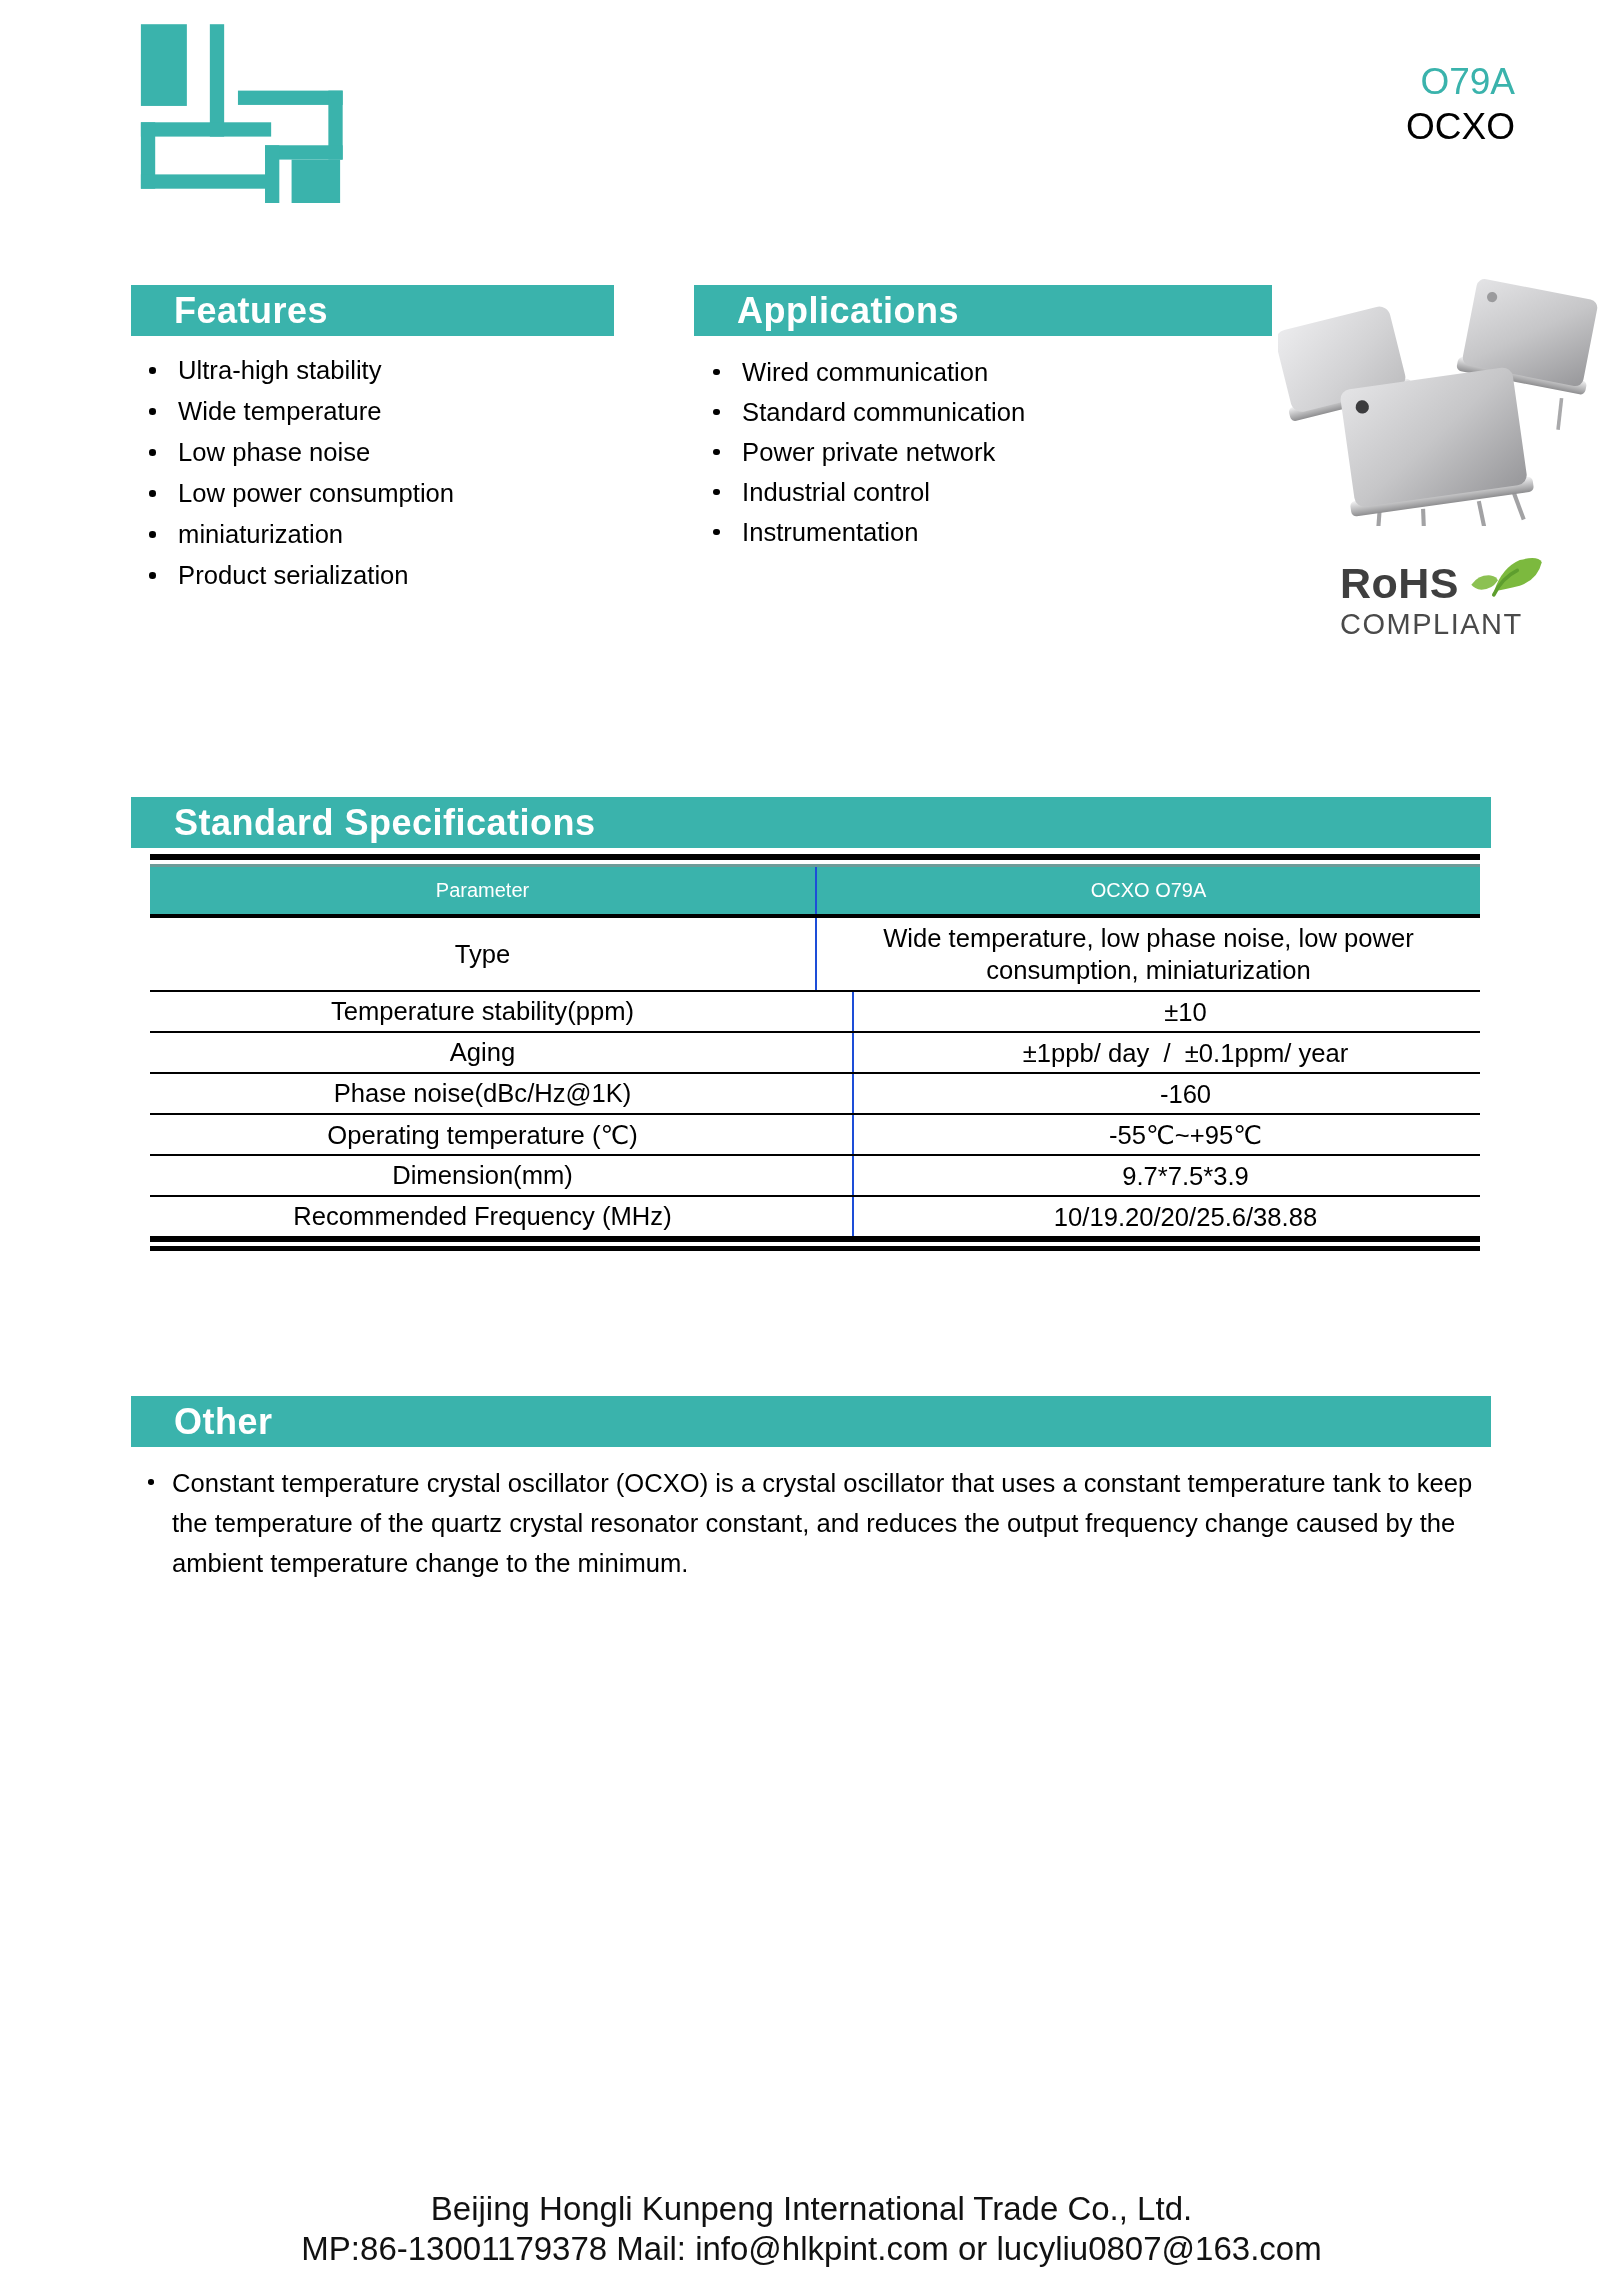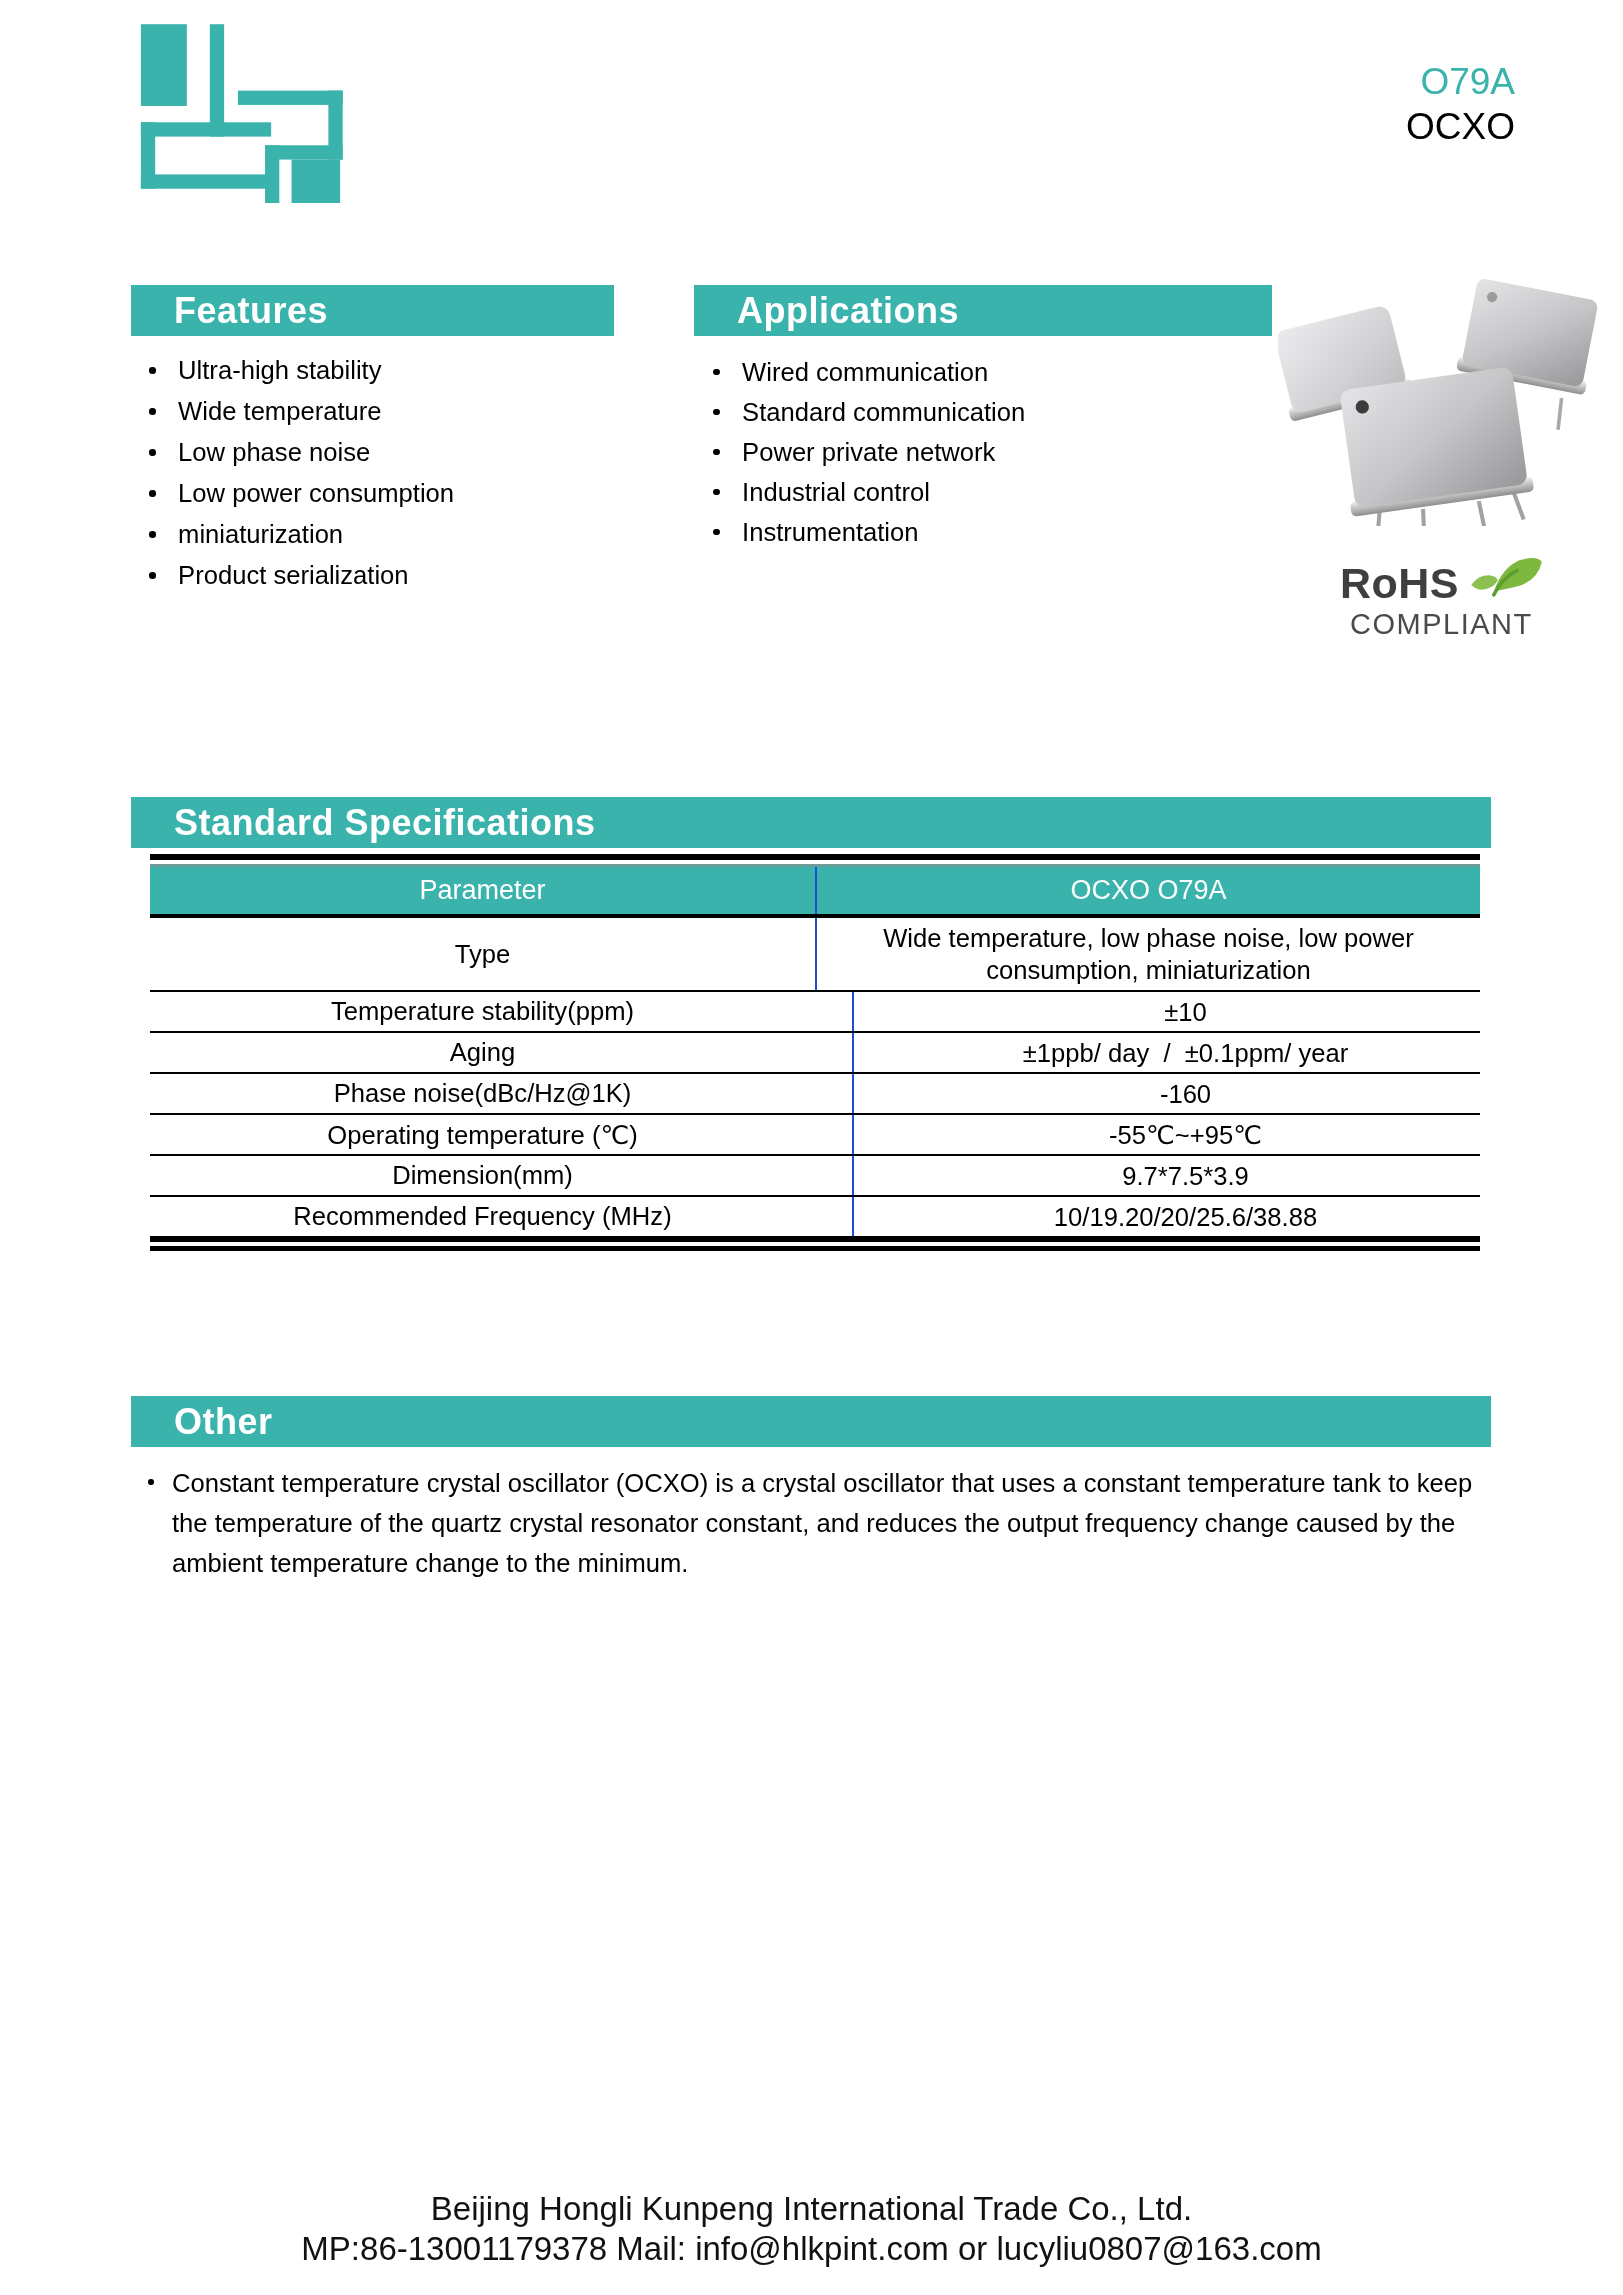--- a/index.html
+++ b/index.html
@@ -38,30 +38,30 @@
   .blist .item-label{font-size:25.6px;color:#000;}
 
   
   .photos{position:absolute;left:1278px;top:270px;width:335px;height:256px;}
 
   
   .rohs{position:absolute;left:1340px;top:555px;width:204px;}
   .rohs-top{display:flex;align-items:flex-end;}
   .rohs-word{font-size:43px;font-weight:800;color:var(--rohs-dark);letter-spacing:0.5px;line-height:43px;}
   .rohs-leaves{margin-left:7.2px;margin-bottom:3.1px;}
-  .rohs-compliant{font-size:29px;font-weight:400;color:#4a4a4a;letter-spacing:1.5px;margin-top:3.1px;margin-left:10px;}
+  .rohs-compliant{font-size:29px;font-weight:400;color:#4a4a4a;letter-spacing:1.5px;margin-top:3.1px;}
 
   
   .spec-table{position:absolute;left:150px;top:854px;width:1330px;}
   .t-topline{height:6.1px;background:#000;}
   .t-gap{height:3.6px;background:#fff;}
   .t-grayline{height:3.6px;background:#6d9b98;}
   .t-row{display:grid;grid-template-columns:50% 50%;align-items:center;}
   .t-head{background:var(--teal);height:51px;border-bottom:4.1px solid #000;}
-  .t-head .t-cell{color:#fff;font-size:27px;font-weight:400;}
+  .t-head .t-cell{color:#fff;font-size:20px;font-weight:400;}
   .t-cell{text-align:center;padding:0 15.3px;}
   .t-cell-r{border-left:2px solid #1d4ed8;height:100%;display:flex;align-items:center;justify-content:center;}
   .t-body .t-row{height:41px;font-size:25.6px;}
   .t-body .t-row.tall{height:72px;}
   .t-body .t-row + .t-row{border-top:2.6px solid #000;gap:37px;}
   .t-value{white-space:pre-wrap;max-width:537px;margin:0 auto;line-height:32px;}
   .t-botline1{height:6.1px;background:#000;}
   .t-botgap{height:4.1px;background:#fff;}
   .t-botline2{height:4.1px;background:#000;}
 

